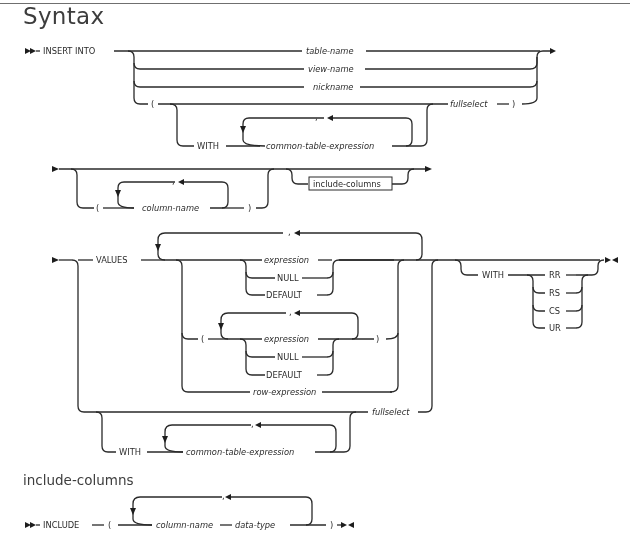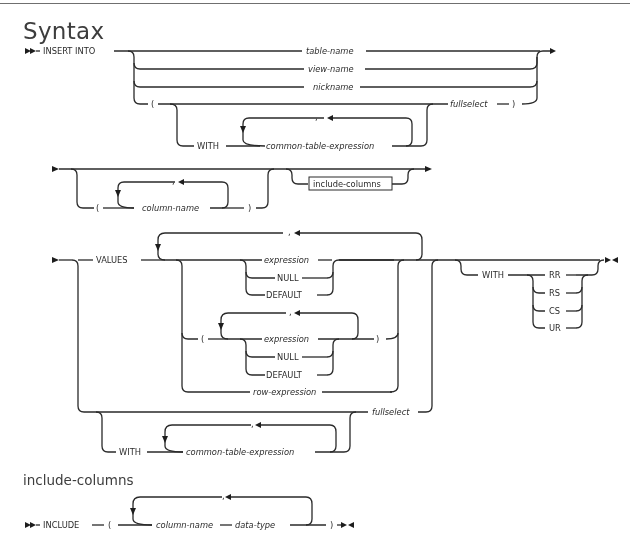--- a/index.html
+++ b/index.html
@@ -1,18 +1,18 @@
 <!DOCTYPE html>
 <html><head>
 <meta charset="utf-8">
 <style>
   html, body { margin: 0; padding: 0; background: #ffffff; }
   body { width: 630px; height: 545px; position: relative; overflow: hidden; font-family: "DejaVu Sans", sans-serif; }
   .topline { position: absolute; left: 0; top: 3px; width: 630px; height: 1px; background: #6f6f6f; }
-  .h1 { position: absolute; left: 23px; top: 3px; font-size: 23px; color: #3d3d3d; font-family: "DejaVu Sans", sans-serif; letter-spacing: 0.3px; margin-top: 15px; }
+  .h1 { position: absolute; left: 23px; top: 3px; font-size: 23px; color: #3d3d3d; font-family: "DejaVu Sans", sans-serif; letter-spacing: 0.3px; }
   .h2 { position: absolute; left: 23px; top: 472px; font-size: 13.5px; color: #3d3d3d; font-family: "DejaVu Sans", sans-serif; }
   svg { position: absolute; left: 0; top: 0; }
   .ln { stroke: #2a2a2a; stroke-width: 1.3; fill: none; }
   .kw { font-family: "DejaVu Sans", sans-serif; font-size: 8.3px; fill: #2b2b2b; }
   .var { font-family: "DejaVu Sans", sans-serif; font-size: 8.3px; font-style: italic; fill: #2b2b2b; }
   .arr { fill: #1d1d1d; }
   .box { fill: #fff; stroke: #2a2a2a; stroke-width: 1; }
 </style>
 </head>
 <body>

